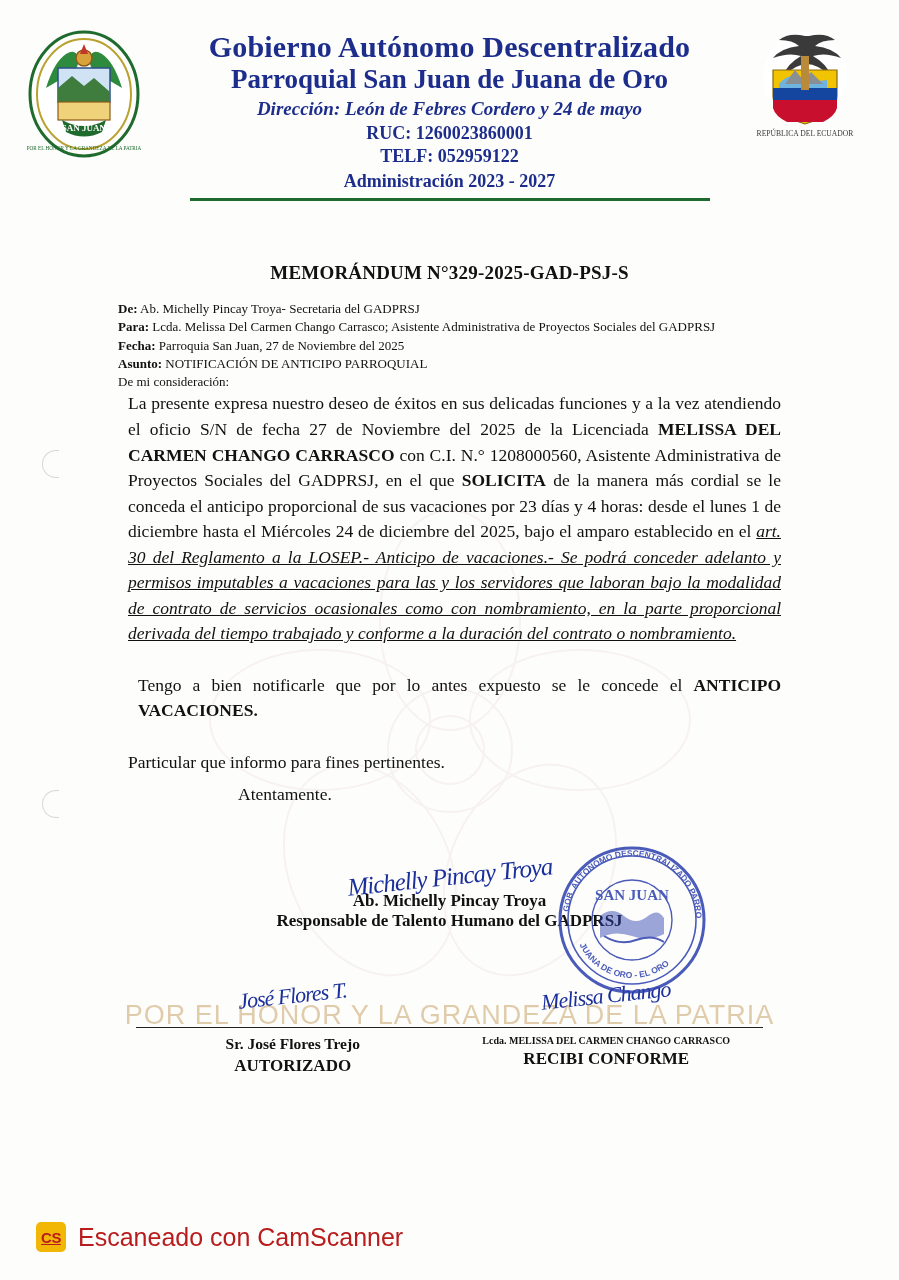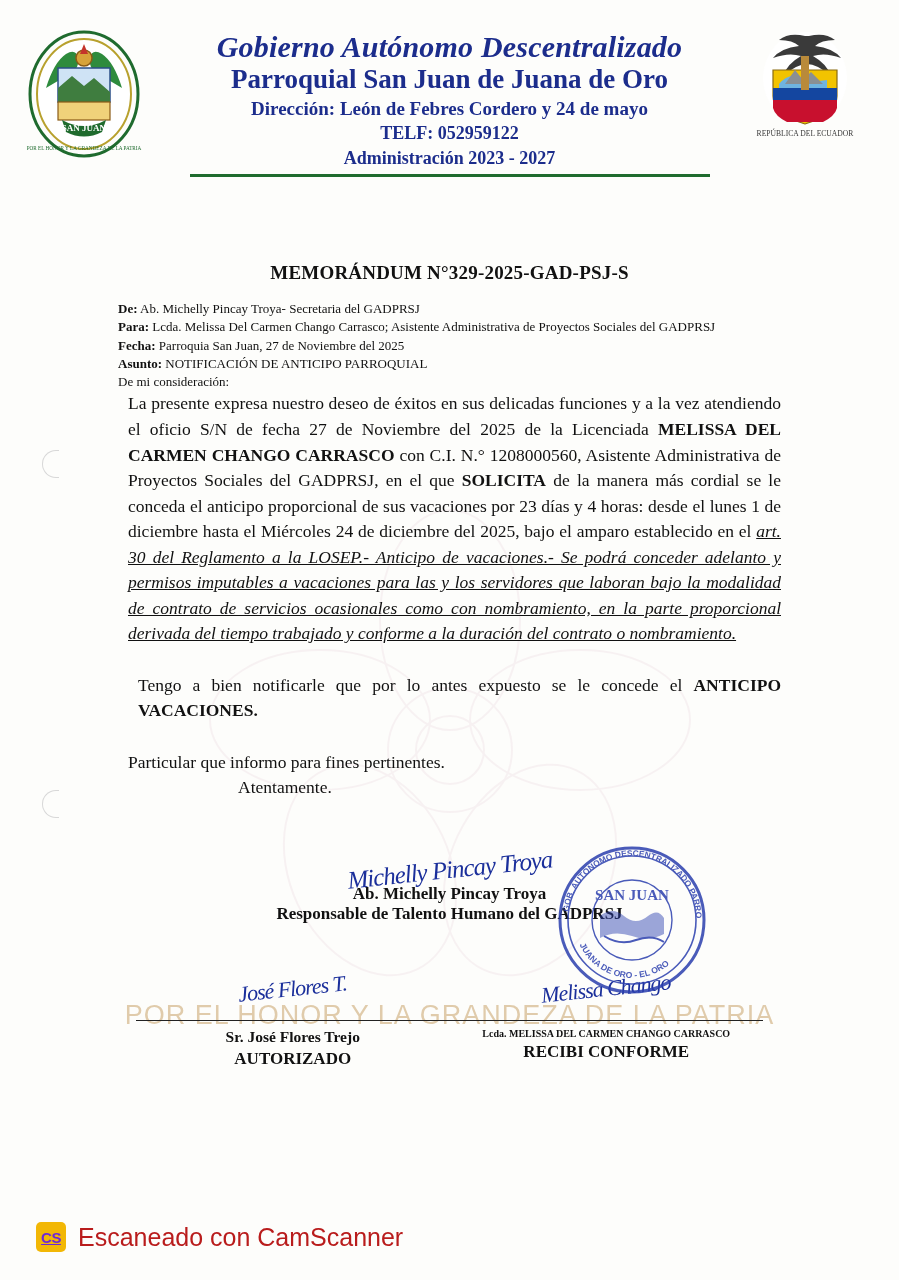--- a/index.html
+++ b/index.html
@@ -53,33 +53,33 @@
     top: 30px;
     text-align: center;
     color: #1c2d8c;
   }
   .h-line1 {
     font-size: 30px;
     font-weight: bold;
     letter-spacing: .2px;
     line-height: 1.12;
     white-space: nowrap;
-    font-style: italic;
   }
   .h-line2 {
     font-size: 27px;
     font-weight: bold;
     line-height: 1.16;
     white-space: nowrap;
   }
   .h-line3 {
     font-size: 19px;
     font-weight: bold;
     line-height: 1.3;
     margin-top: 2px;
+    font-style: italic;
   }
   .h-line4, .h-line5 {
     font-size: 18px;
     font-weight: bold;
     line-height: 1.3;
   }
   .h-line6 {
     font-size: 18px;
     font-weight: bold;
     line-height: 1.35;
@@ -134,21 +134,21 @@
     margin-top: 26px;
     margin-left: 20px;
   }
   .para3 {
     font-size: 17.5px;
     margin-top: 28px;
     margin-left: 10px;
   }
   .closing {
     font-size: 17.5px;
-    margin-top: 4px;
+    margin-top: 11px;
     margin-left: 120px;
   }
 
   
   .sig-main {
     margin-top: 58px;
     text-align: center;
     position: relative;
   }
   .sig-main .name {
@@ -253,21 +253,21 @@
     bottom: 28px;
     display: flex;
     align-items: center;
     gap: 12px;
   }
   .cam-badge {
     width: 30px;
     height: 30px;
     border-radius: 5px;
     background: #f2b705;
-    color: #6d28d9;
+    color: #b91c1c;
     font-family: "Liberation Sans", sans-serif;
     font-weight: bold;
     font-size: 15px;
     display: flex;
     align-items: center;
     justify-content: center;
     letter-spacing: -.5px;
     text-decoration: underline;
   }
   .cam-text {
@@ -300,20 +300,21 @@
         <path d="M36 92 q22 12 44 0 l-4 12 q-18 9 -36 0z" fill="#1f6b2e"></path>
         <text x="58" y="103" font-size="9" font-family="Liberation Serif, serif" fill="#ffffff" text-anchor="middle" font-weight="bold">SAN JUAN</text>
         <text x="58" y="122" font-size="5.2" font-family="Liberation Serif, serif" fill="#1f6b2e" text-anchor="middle">POR EL HONOR Y LA GRANDEZA DE LA PATRIA</text>
       </svg>
     </div>
 
     <div class="header-center">
       <div class="h-line1">Gobierno Autónomo Descentralizado</div>
       <div class="h-line2">Parroquial San Juan de Juana de Oro</div>
       <div class="h-line3">Dirección: León de Febres Cordero y 24 de mayo</div>
+      <div class="h-line4">RUC: 1260023860001</div>
       <div class="h-line5">TELF: 052959122</div>
       <div class="h-line6">Administración 2023 - 2027</div>
       <div class="rule"></div>
     </div>
 
     <div class="crest-right">
       <svg viewBox="0 0 120 112" width="120" height="112">
         <ellipse cx="60" cy="52" rx="42" ry="46" fill="#ffffff"></ellipse>
         <path d="M60 10 q-16 -4 -26 4 q14 0 20 6 q-18 2 -26 12 q16 -6 28 -2 q-14 8 -18 20 q14 -12 24 -12 q10 0 24 12 q-4 -12 -18 -20 q12 -4 28 2 q-8 -10 -26 -12 q6 -6 20 -6 q-10 -8 -26 -4z" fill="#3a3a3a"></path>
         <path d="M28 44 h64 v26 q0 18 -32 28 q-32 -10 -32 -28z" fill="#f2c300" stroke="#8a6b10" stroke-width="1.2"></path>

